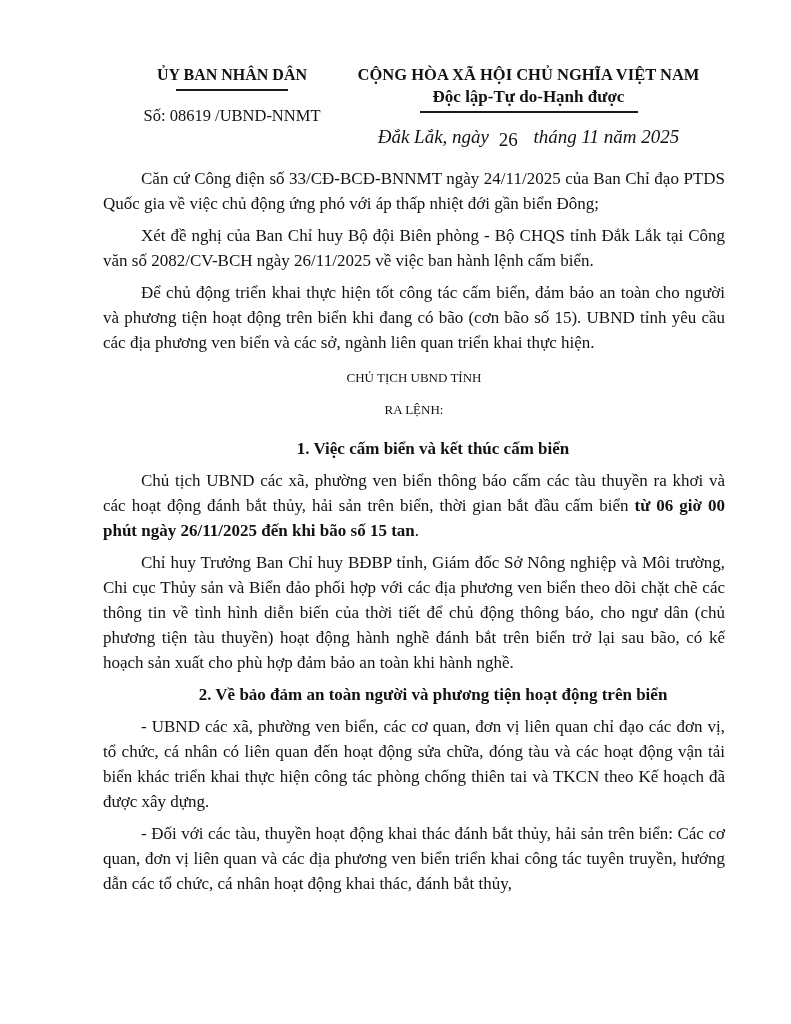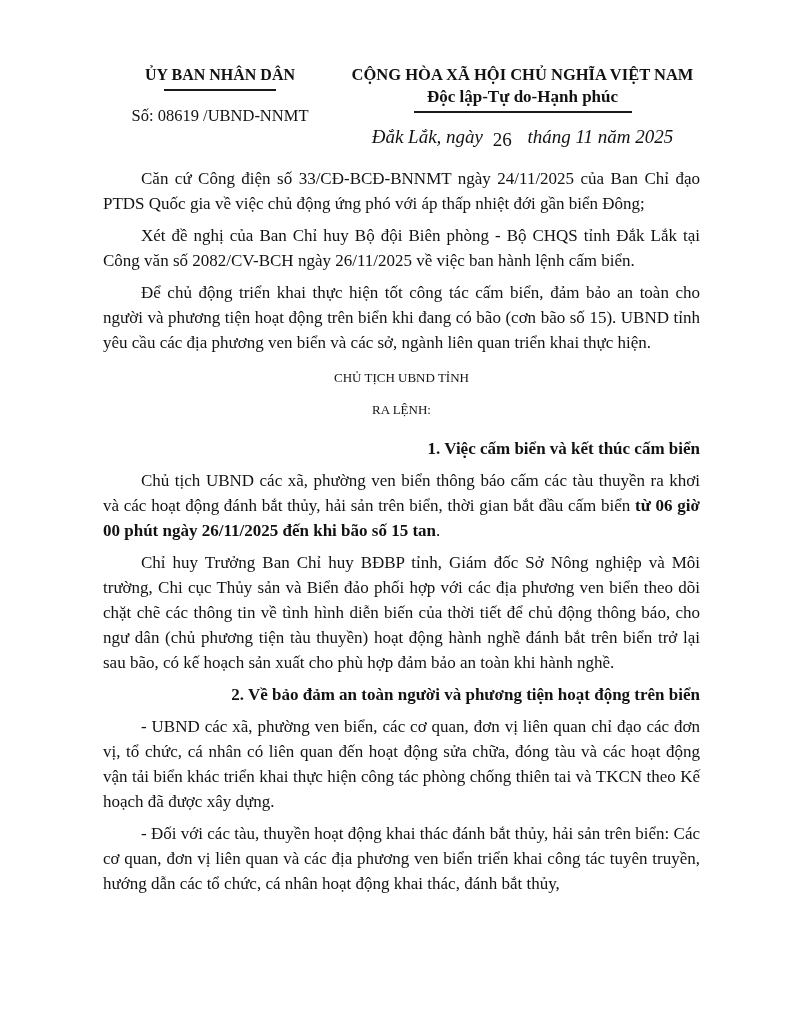--- a/index.html
+++ b/index.html
@@ -11,20 +11,21 @@
     font-family:"Liberation Serif","DejaVu Serif",serif;
     color:#121212;
     overflow:hidden;
     box-sizing:border-box;
   }
   
   .header{
     display:flex;
     padding:64px 91px 0 95px;
     box-sizing:border-box;
+    margin-left:12px;
   }
   .hcol{text-align:center;}
   .hcol.left{width:250px;flex:0 0 auto;}
   .hcol.right{flex:1 1 auto;}
   .hline{font-weight:bold;line-height:22px;}
   .hcol.left .hline{font-size:16px;}
   .hcol.right .hline1{font-size:16.5px;}
   .hcol.right .hline2{font-size:17px;}
   .rule{height:2px;background:#1a1a1a;margin:3px auto 0;}
   .rule-left{width:112px;}
@@ -35,49 +36,49 @@
     font-style:normal;
     position:relative;top:3px;
     margin:0 11px 0 5px;
   }
   
   .title-wrap{margin-top:39px;text-align:center;}
   .title{font-size:18px;font-weight:bold;letter-spacing:.3px;}
   .title-rule{width:152px;height:2px;background:#1a1a1a;margin:4px auto 0;}
   
   .body{
-    padding:18px 91px 0 103px;
+    padding:18px 66px 0 103px;
     box-sizing:border-box;
     font-size:17px;
     line-height:25px;
     text-align:justify;
   }
   .p{margin:0 0 7px 0;text-indent:38px;}
   .center-head{
     text-align:center;font-weight:normal;font-size:13px;
     text-indent:0;margin:10px 0 0 0;line-height:25px;
   }
   .center-head.ra-lenh{margin:7px 0 14px 0;}
-  .sec-head{font-weight:bold;margin:4px 0 7px 0;text-align:right;}
+  .sec-head{font-weight:bold;margin:4px 0 7px 0;text-align:center;}
   .b{font-weight:bold;}
 </style>
 </head>
 <body>
 
 <div class="page">
 
   <div class="header">
     <div class="hcol left">
       <div class="hline">ỦY BAN NHÂN DÂN</div>
       <div class="rule rule-left"></div>
       <div class="docnum">Số: 08619 /UBND-NNMT</div>
     </div>
     <div class="hcol right">
       <div class="hline hline1">CỘNG HÒA XÃ HỘI CHỦ NGHĨA VIỆT NAM</div>
-      <div class="hline hline2">Độc lập-Tự do-Hạnh phúc</div>
+      <div class="hline hline2">Độc lập-Tự do-Hạnh được</div>
       <div class="rule rule-right"></div>
       <div class="dateline">
         <span>Đắk Lắk, ngày</span>
         <span class="day">26</span>
         <span>tháng 11 năm  2025</span>
       </div>
     </div>
   </div>
 
 

